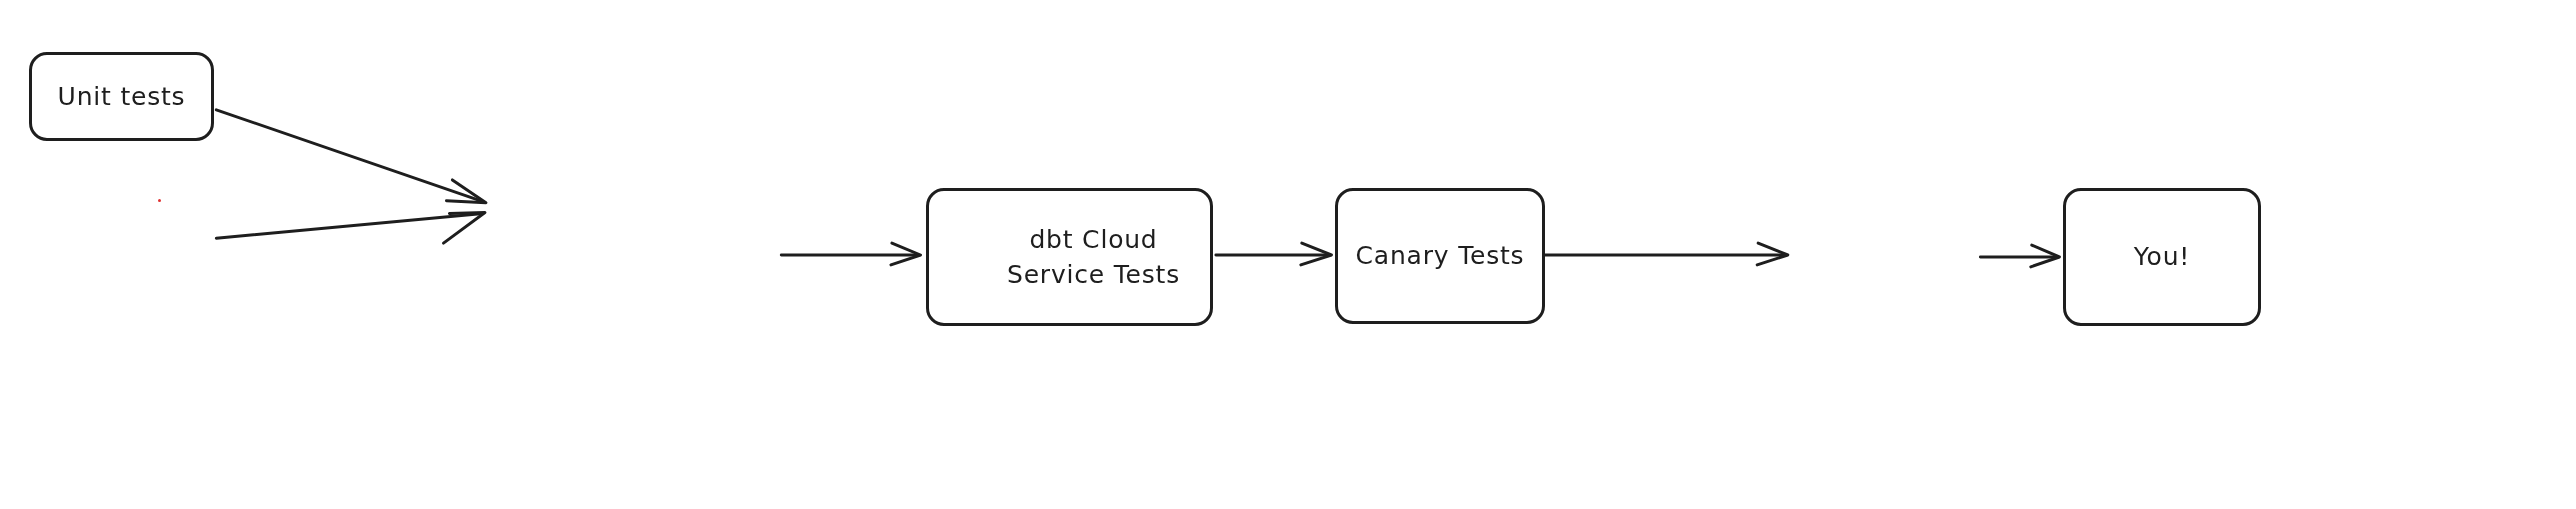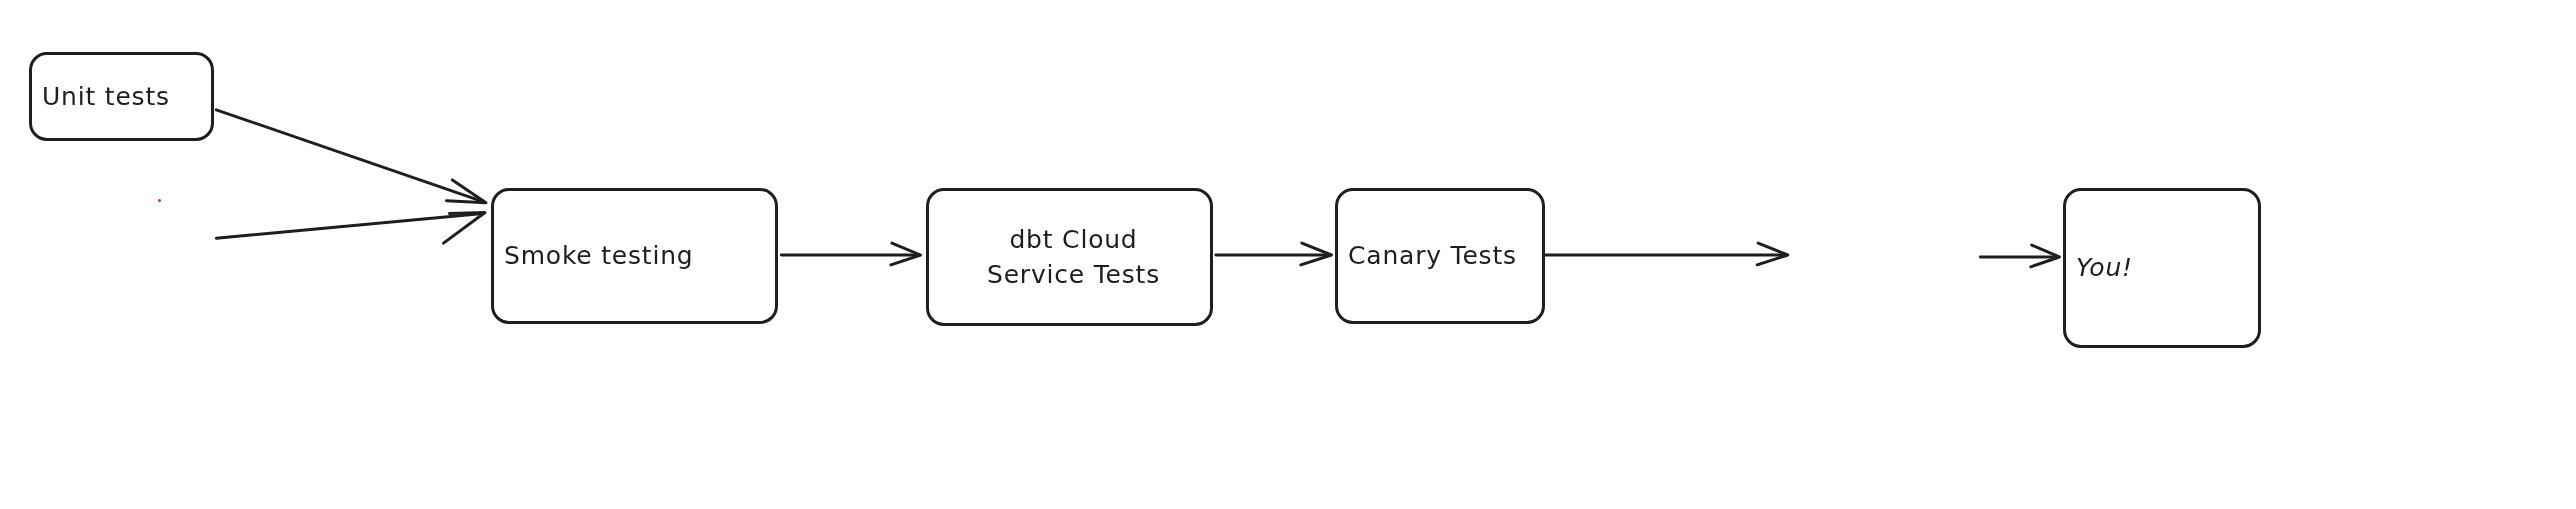--- a/index.html
+++ b/index.html
@@ -27,40 +27,40 @@
     pointer-events: none;
   }
   .node {
     position: absolute;
     box-sizing: border-box;
     background: #ffffff;
     border: 3px solid #1e1e1e;
     border-radius: 18px;
     display: flex;
     align-items: center;
-    justify-content: flex-start;
+    justify-content: center;
     text-align: center;
   }
   .node-label {
     font-family: "DejaVu Sans", sans-serif;
     font-size: 25px;
     line-height: 1.42;
     letter-spacing: 0.8px;
     color: #1e1e1e;
     white-space: pre-line;
     padding: 0 10px;
   }
   
   #node-unit-tests        { left: 29px;   top: 52px;  width: 185px; height: 89px; }
   #node-functional-tests  { left: 29px;   top: 179px; width: 185px; height: 89px; }
   #node-smoke-testing     { left: 491px;  top: 188px; width: 287px; height: 136px; }
   #node-dbt-cloud         { left: 926px;  top: 188px; width: 287px; height: 138px; padding-left: 48px; }
   #node-canary-tests      { left: 1335px; top: 188px; width: 210px; height: 136px; }
   #node-phased-rollout    { left: 1792px; top: 188px; width: 186px; height: 138px; }
-  #node-you               { left: 2063px; top: 188px; width: 198px; height: 160px; font-style: italic; }
+  #node-you               { left: 2063px; top: 188px; width: 198px; height: 138px; }
 
   .red-speck {
     position: absolute;
     left: 158px;
     top: 199px;
     width: 3px;
     height: 3px;
     background: #e03131;
     border-radius: 50%;
   }
@@ -101,23 +101,20 @@
       <path d="M 2005 260 L 2082 260" fill="none" stroke="#1e1e1e" stroke-width="3" stroke-linecap="round"></path>
       <path d="M 2057 248 L 2085 260 L 2056 270" fill="none" stroke="#1e1e1e" stroke-width="3" stroke-linecap="round" stroke-linejoin="round"></path>
     </g>
   </svg>
 
   <div class="node" id="node-unit-tests">
     <span class="node-label">Unit tests</span>
   </div>
 
 
-  <div class="node" id="node-smoke-testing">
-    <span class="node-label">Smoke testing</span>
-  </div>
 
   <div class="node" id="node-dbt-cloud">
     <span class="node-label">dbt Cloud
 Service Tests</span>
   </div>
 
   <div class="node" id="node-canary-tests">
     <span class="node-label">Canary Tests</span>
   </div>
 

